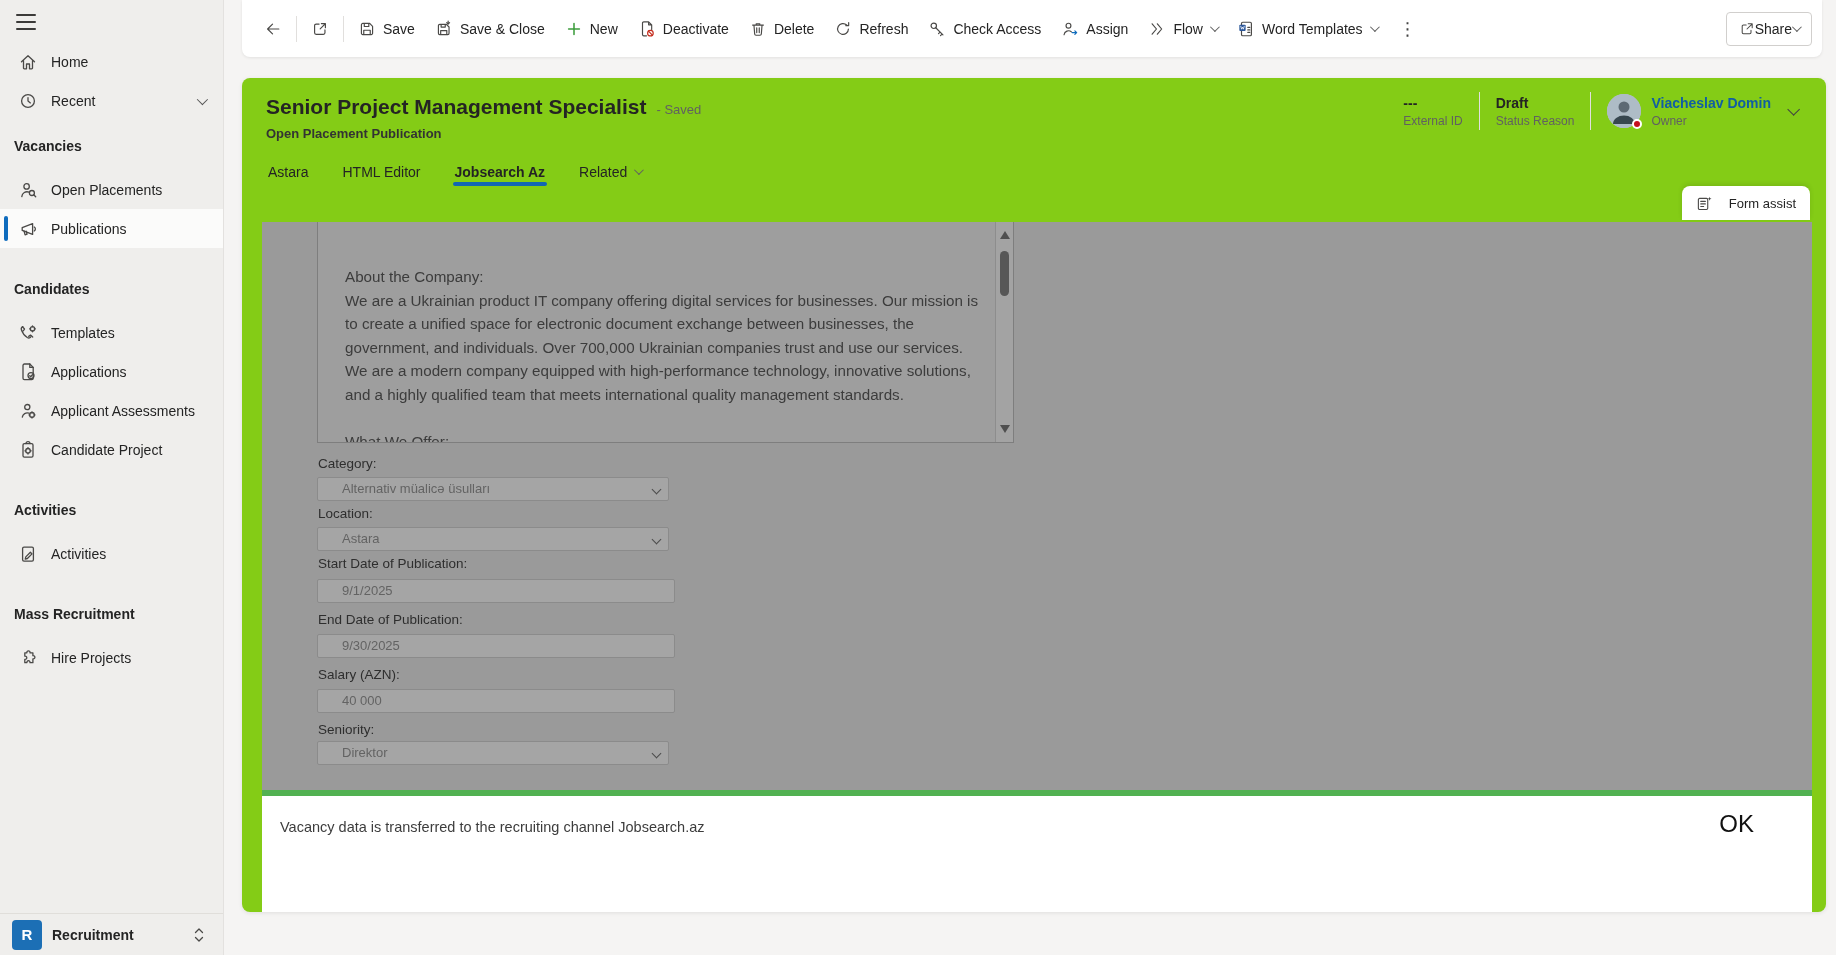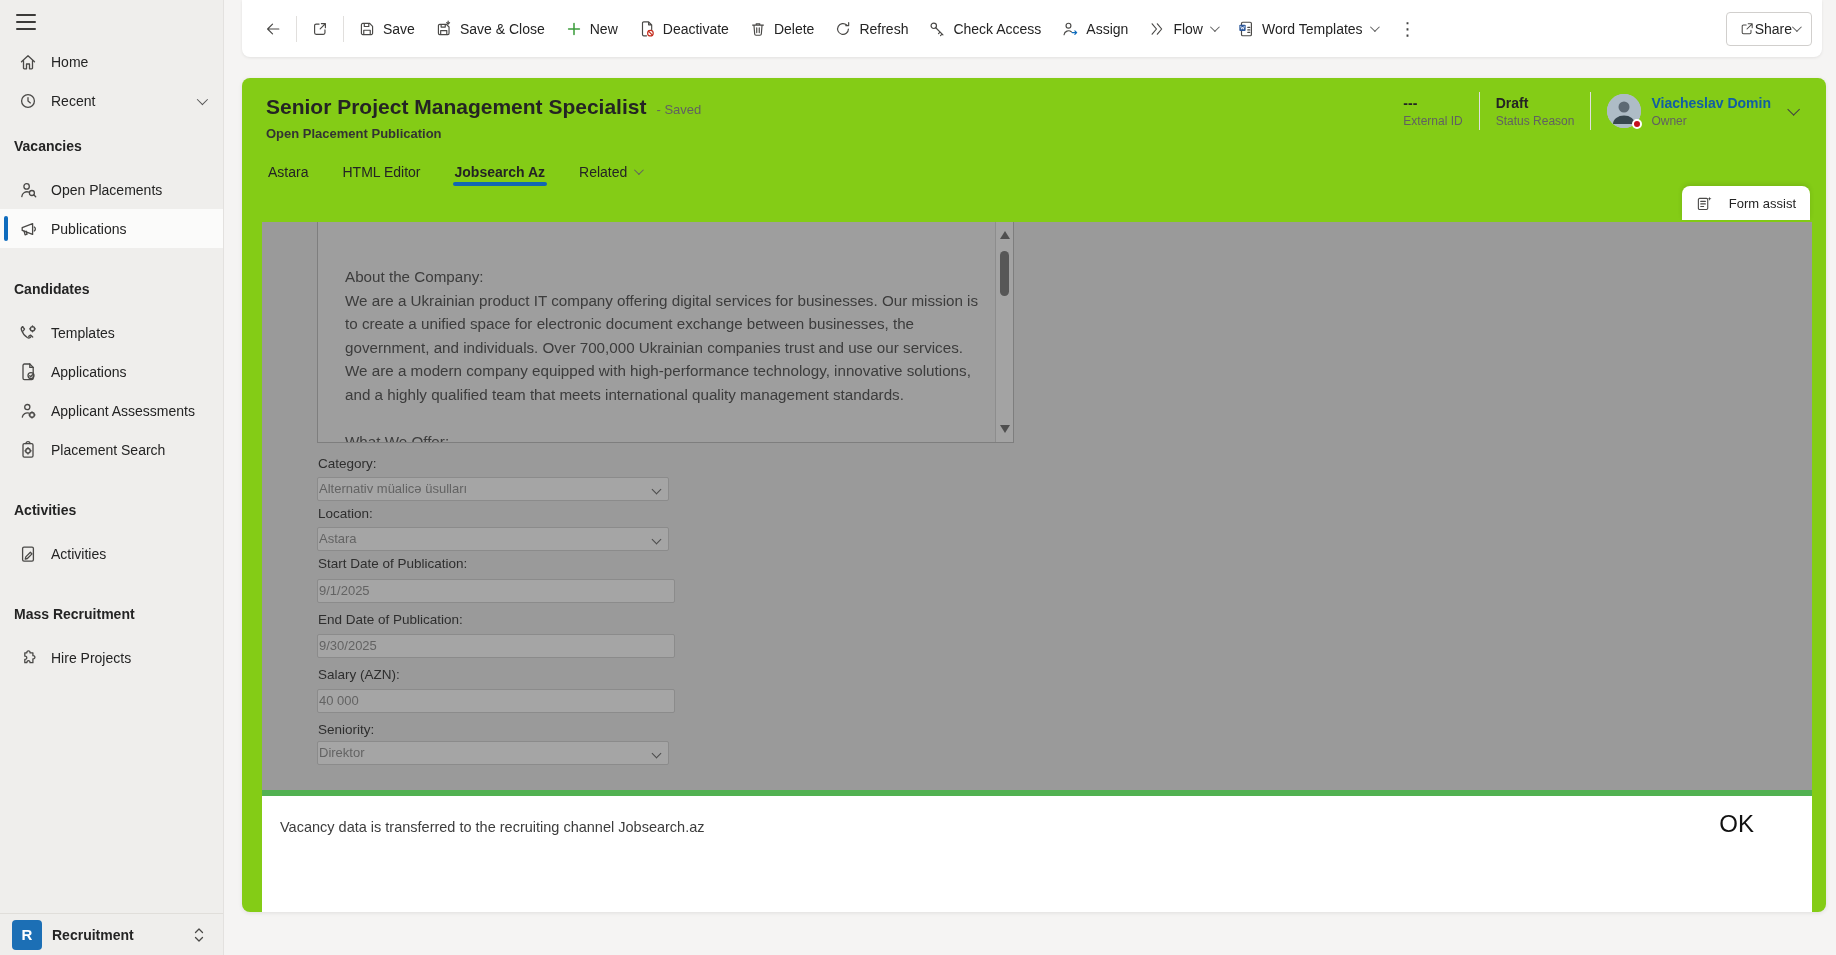--- a/index.html
+++ b/index.html
@@ -67,21 +67,21 @@
   .gray-zone { position:absolute; left:20px; right:14px; top:144px; height:568px; background:#9a9a9a; overflow:hidden; }
   .dlg-textarea { position:absolute; left:55px; top:0; width:697px; height:221px; background:#9e9e9e; border:1px solid #7e7e7e; border-top:none; cursor:text; }
   .dlg-text { position:absolute; left:0; top:0; right:18px; bottom:0; padding:43px 10px 6px 27px; font-size:15.2px; line-height:23.6px; color:#3c3c3c; white-space:pre-wrap; overflow:hidden; }
   .sbar { position:absolute; top:0; right:0; bottom:0; width:18px; background:#a3a3a3; border-left:1px solid #8d8d8d; }
   .sbar-up, .sbar-down { position:absolute; left:4px; width:0; height:0; border-left:5px solid transparent; border-right:5px solid transparent; }
   .sbar-up { top:9px; border-bottom:8px solid #4f4f4f; }
   .sbar-down { bottom:9px; border-top:8px solid #4f4f4f; }
   .sbar-thumb { position:absolute; left:4px; top:29px; width:9px; height:45px; border-radius:5px; background:#575757; }
 
   .fld-label { position:absolute; left:56px; font-size:13.5px; color:#2e2e2e; }
-  .fld-control { position:absolute; left:55px; width:352px; height:24px; background:#a5a5a5; border:1px solid #8b8b8b; border-radius:2px; font-size:13px; color:#636363; line-height:22px; padding:0 22px 0 1px; white-space:nowrap; overflow:hidden; cursor:default; }
+  .fld-control { position:absolute; left:55px; width:352px; height:24px; background:#a5a5a5; border:1px solid #8b8b8b; border-radius:2px; font-size:13px; color:#636363; line-height:22px; padding:0 22px 0 24px; white-space:nowrap; overflow:hidden; cursor:default; }
   .fld-control.textbox { width:358px; padding-right:7px; cursor:text; }
   .sel-chev { position:absolute; right:8px; top:8px; width:7px; height:7px; border-right:1.6px solid #4c4c4c; border-bottom:1.6px solid #4c4c4c; transform:rotate(45deg); }
 
   .green-bar { position:absolute; left:20px; right:14px; top:712px; height:6px; background:#52b152; }
   .dlg-footer { position:absolute; left:20px; right:14px; top:718px; bottom:0; background:#fff; }
   .dlg-msg { position:absolute; left:18px; top:23px; font-size:14.5px; color:#3d3d3d; }
   .dlg-ok { position:absolute; right:58px; top:14px; font-size:24px; color:#111; cursor:pointer; font-weight:500; }
 </style>
 </head>
 <body>
@@ -174,21 +174,21 @@
       </div>
       <div class="nav-item">
         <span class="nicon">
             <svg class="ic" width="20" height="20" viewBox="0 0 20 20">
               <rect x="5" y="3.6" width="10" height="13.6" rx="1.4"></rect>
               <path d="M8 3.6 a2 2 0 0 1 4 0"></path>
               <circle cx="10" cy="10.8" r="2.3"></circle>
               <path d="M10 7.6 v1 M10 13 v1 M6.9 10.8 h1 M12.2 10.8 h1"></path>
             </svg>
           </span>
-        <span>Placement Search</span>
+        <span>Candidate Project</span>
       </div>
 
       <div class="nav-section-title">Activities</div>
       <div class="nav-item mt9">
         <span class="nicon">
             <svg class="ic" width="20" height="20" viewBox="0 0 20 20">
               <rect x="4.6" y="3.2" width="10.8" height="14" rx="1.4"></rect>
               <path d="M7.8 12.9 l4.6-4.6 1.6 1.6 -4.6 4.6 -2.1.5 Z"></path>
             </svg>
           </span>

